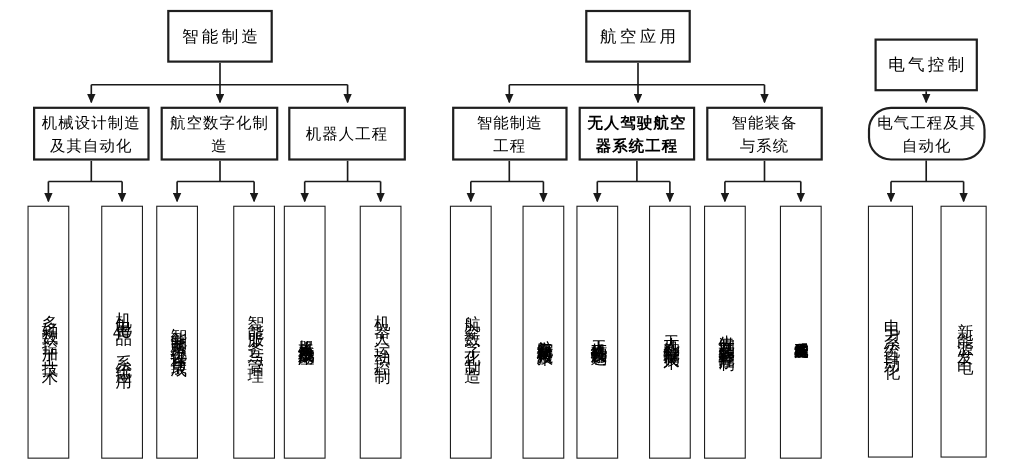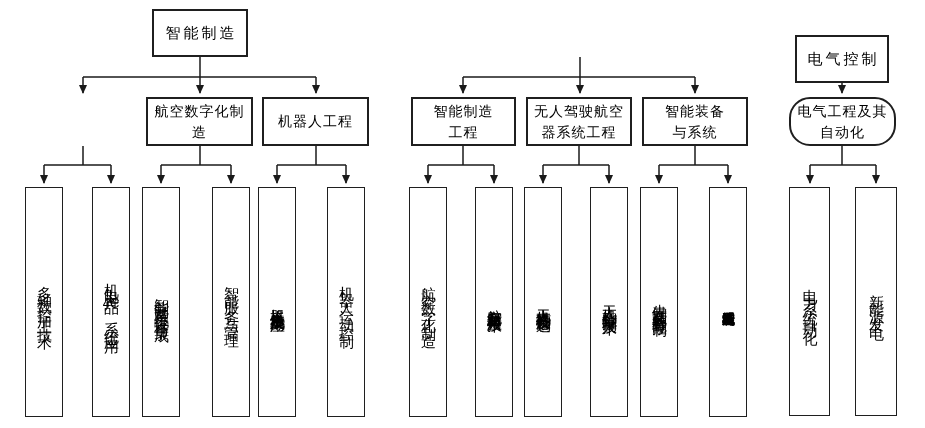--- a/index.html
+++ b/index.html
@@ -101,38 +101,41 @@
       <line x1="842" y1="57" x2="842" y2="93" marker-end="url(#arw)"></line>
       <line x1="842" y1="146" x2="842" y2="165"></line>
       <line x1="810" y1="165" x2="876" y2="165"></line>
       <line x1="810" y1="165" x2="810" y2="183" marker-end="url(#arw)"></line>
       <line x1="876" y1="165" x2="876" y2="183" marker-end="url(#arw)"></line>
     </g>
   </svg>
 
   <div class="box root" style="left:152px; top:9px; width:96px; height:48px;">智能制造</div>
 
+  <div class="box branch" style="left:30px; top:97px; width:106px; height:49px;">机械设计制造
+及其自动化</div>
   <div class="box branch" style="left:146px; top:97px; width:107px; height:49px;">航空数字化制造</div>
   <div class="box branch" style="left:262px; top:97px; width:107px; height:49px;">机器人工程</div>
 
   <div class="box leaf ls7" style="left:25px; top:187px; width:38px; height:230px;">多轴数控加工技术</div>
   <div class="box leaf ls6" style="left:92px; top:187px; width:38px; height:230px;">
       <span>机电产品</span>
       <span class="tcy">4C</span>
       <span>系统应用</span>
     </div>
   <div class="box leaf ls3" style="left:142px; top:187px; width:38px; height:230px;">智能制造系统设计与集成</div>
   <div class="box leaf ls8" style="left:212px; top:187px; width:38px; height:230px;">智能服务与管理</div>
   <div class="box leaf ls1" style="left:258px; top:187px; width:38px; height:230px;">机器人系统集成及应用</div>
   <div class="box leaf ls8" style="left:327px; top:187px; width:38px; height:230px;">机器人运动控制</div>
 
+  <div class="box root" style="left:532px; top:9px; width:96px; height:48px;">航空应用</div>
 
   <div class="box branch" style="left:411px; top:97px; width:105px; height:49px;">智能制造
 工程</div>
-  <div class="box branch" style="left:526px; top:97px; width:106px; height:49px;">无人驾驶航空
+  <div class="box branch" style="left:526px; top:97px; width:106px; height:49px;font-weight:bold;">无人驾驶航空
 器系统工程</div>
   <div class="box branch" style="left:642px; top:97px; width:106px; height:49px;">智能装备
 与系统</div>
 
   <div class="box leaf ls8" style="left:409px; top:187px; width:38px; height:230px;">航空数字化制造</div>
   <div class="box leaf ls1" style="left:475px; top:187px; width:38px; height:230px;">航空复合材料应用技术</div>
   <div class="box leaf ls1" style="left:524px; top:187px; width:38px; height:230px;">无人机结构设计及制造</div>
   <div class="box leaf ls2" style="left:590px; top:187px; width:38px; height:230px;">无人机智能控制技术</div>
   <div class="box leaf ls2" style="left:640px; top:187px; width:38px; height:230px;">先进制造装备智能控制</div>
   <div class="box leaf ls0 f13" style="left:709px; top:187px; width:38px; height:230px;">工业机器人与智能制造产线工程</div>

